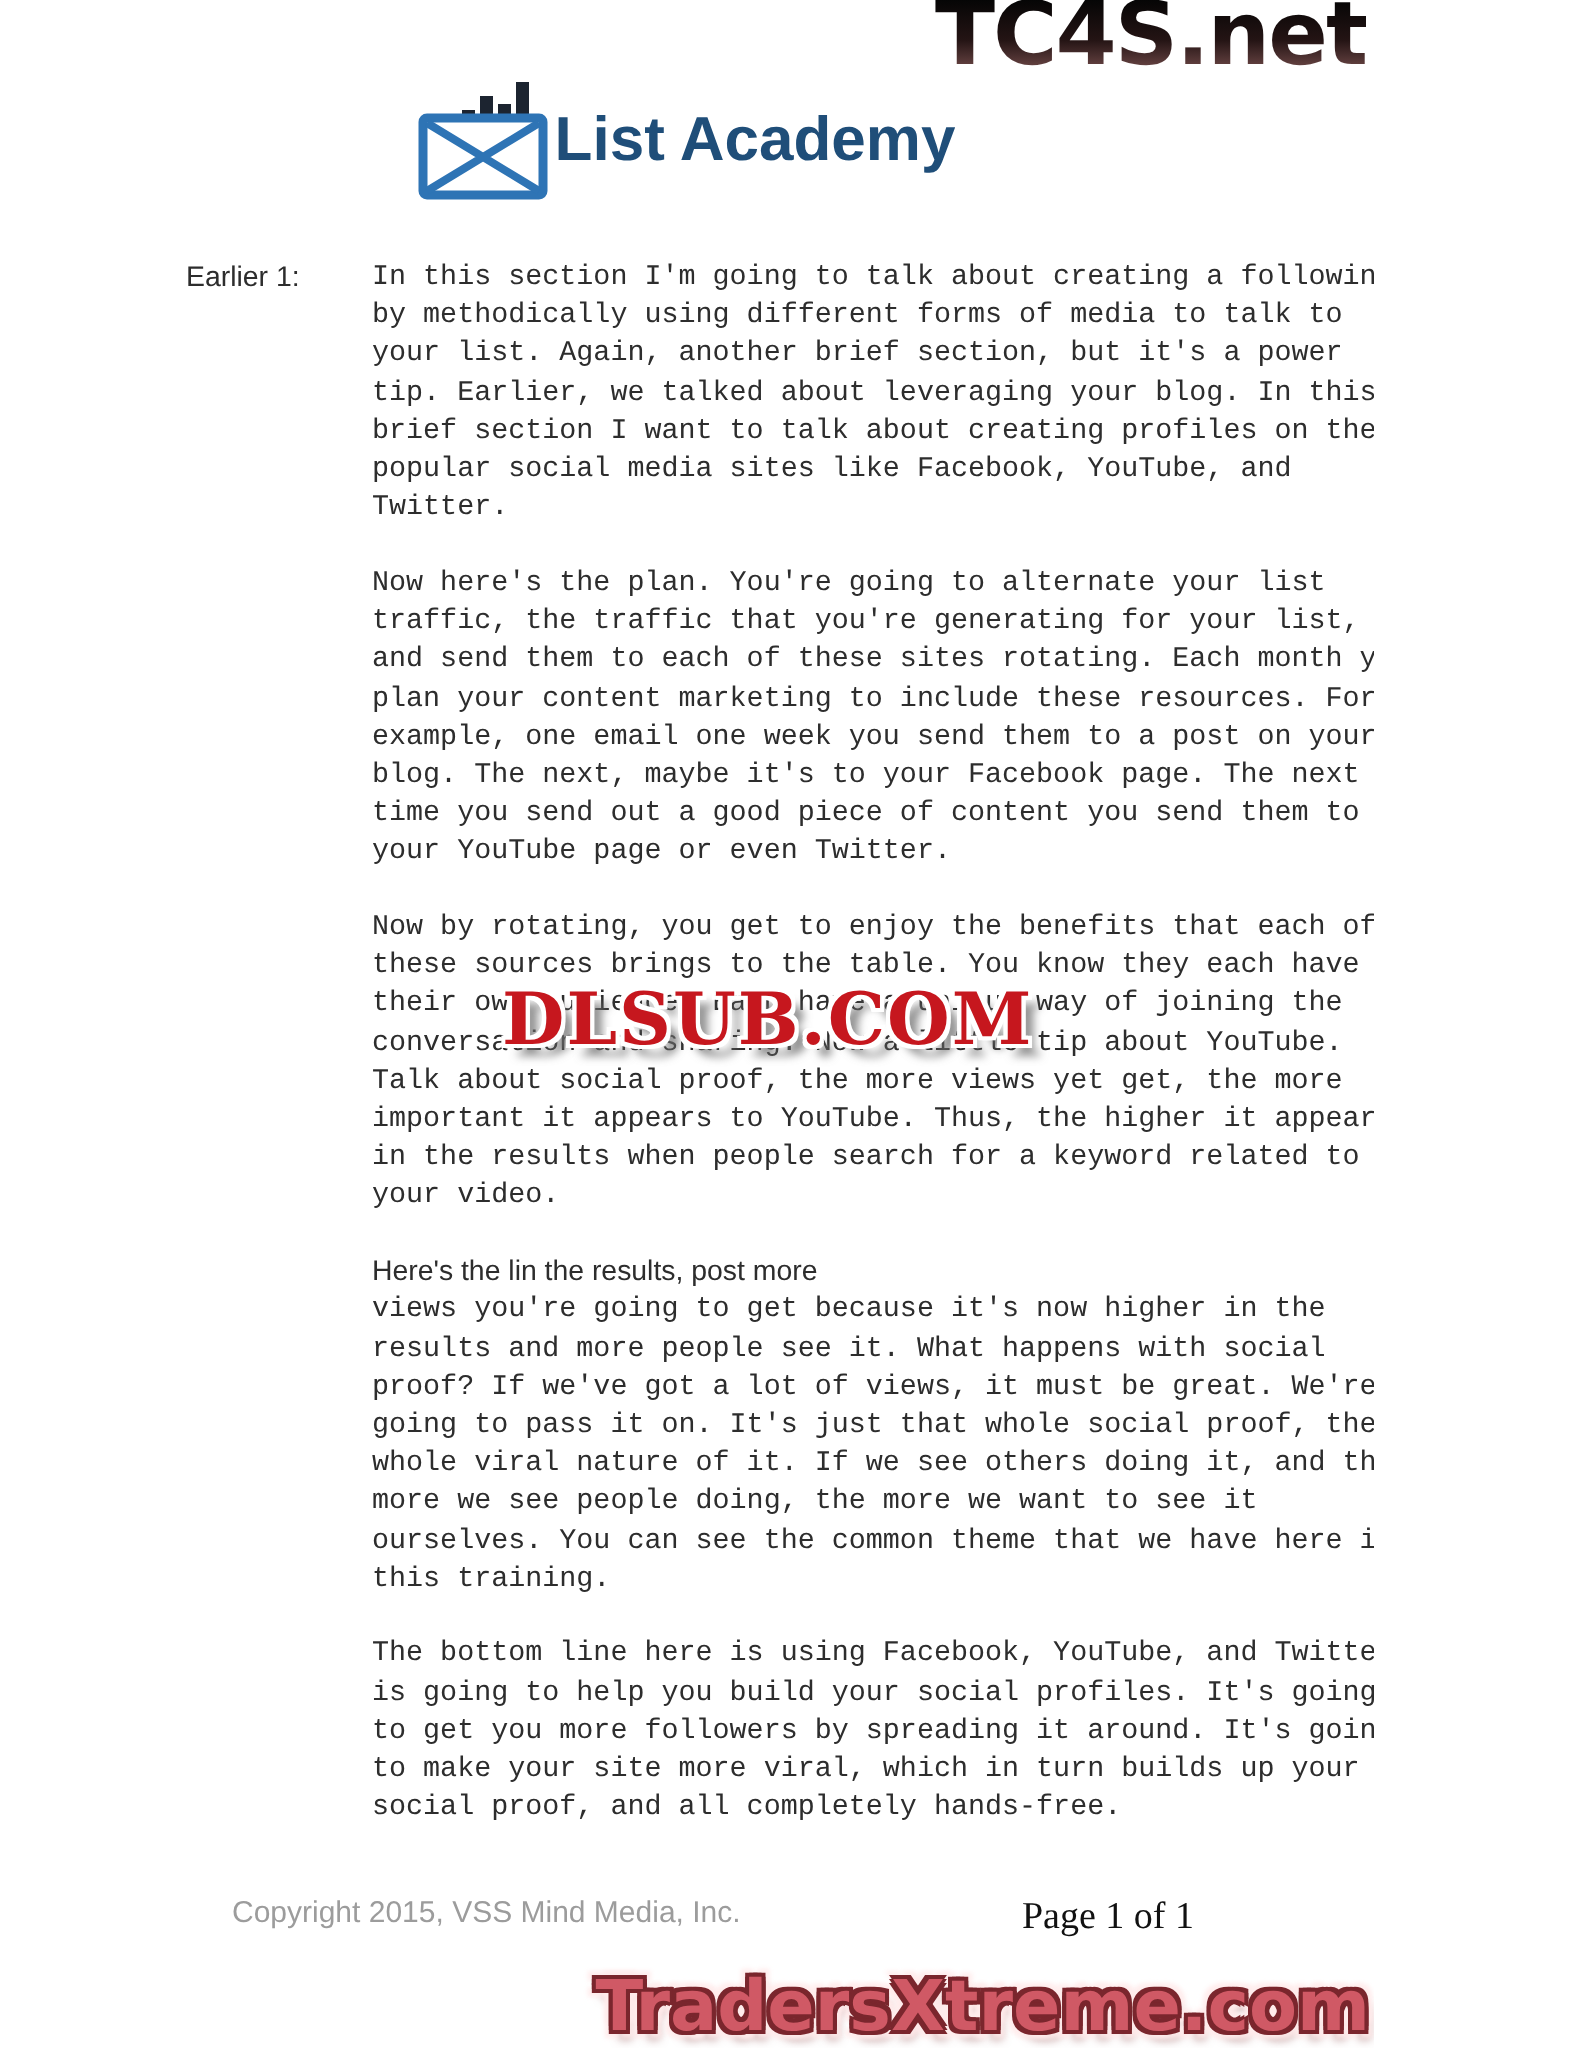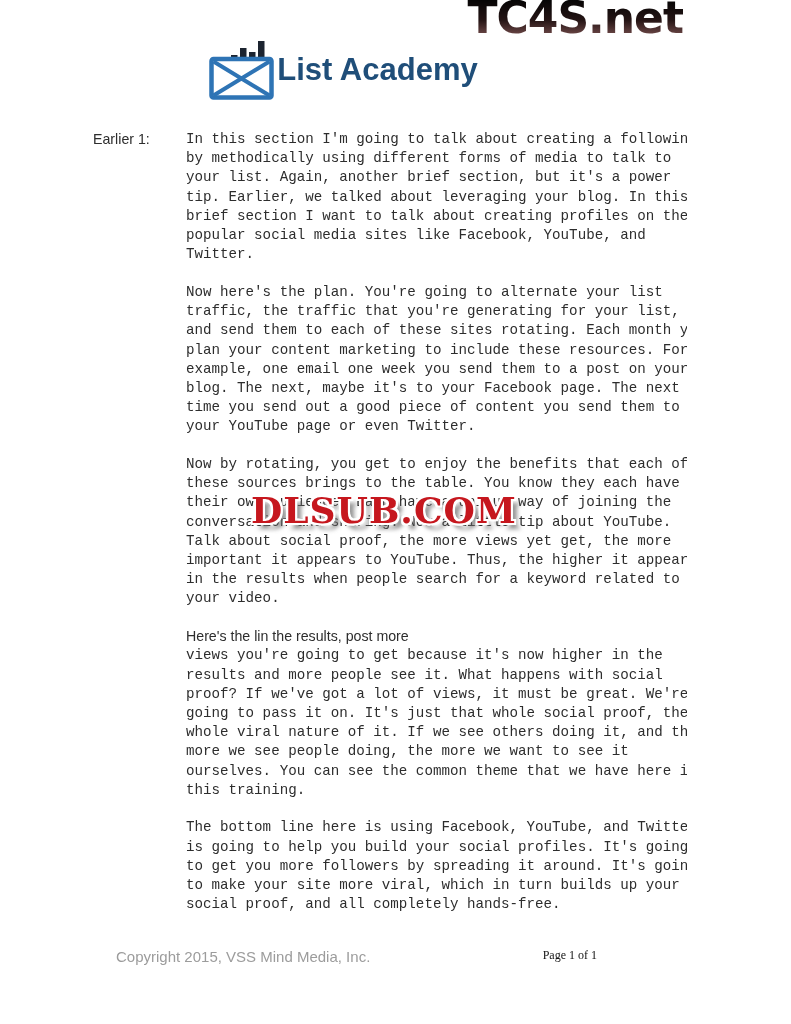--- a/index.html
+++ b/index.html
@@ -100,21 +100,21 @@
     top: 948px;
     font-size: 15px;
     color: #9c9c9c;
     margin-left: 23px;
   }
   .footer-page {
     position: absolute;
     right: 90px;
     top: 948px;
     font-family: "Liberation Serif", serif;
-    font-size: 12px;
+    font-size: 19px;
     color: #111111;
   }
 
   
   .traders {
     position: absolute;
     right: 2px;
     bottom: 0px;
     font-family: "DejaVu Sans", sans-serif;
     font-weight: 800;
@@ -169,14 +169,15 @@
       </div>
       <p>The bottom line here is using Facebook, YouTube, and Twitter is going to help you build your social profiles. It's going to get you more followers by spreading it around. It's going to make your site more viral, which in turn builds up your social proof, and all completely hands-free.</p>
     </div>
   </div>
 
   <div class="dlsub">DLSUB.COM</div>
 
   <div class="footer-copyright">Copyright 2015, VSS Mind Media, Inc.</div>
   <div class="footer-page">Page 1 of 1</div>
 
+  <div class="traders">TradersXtreme.com</div>
 
 </div>
 
 </body></html>

